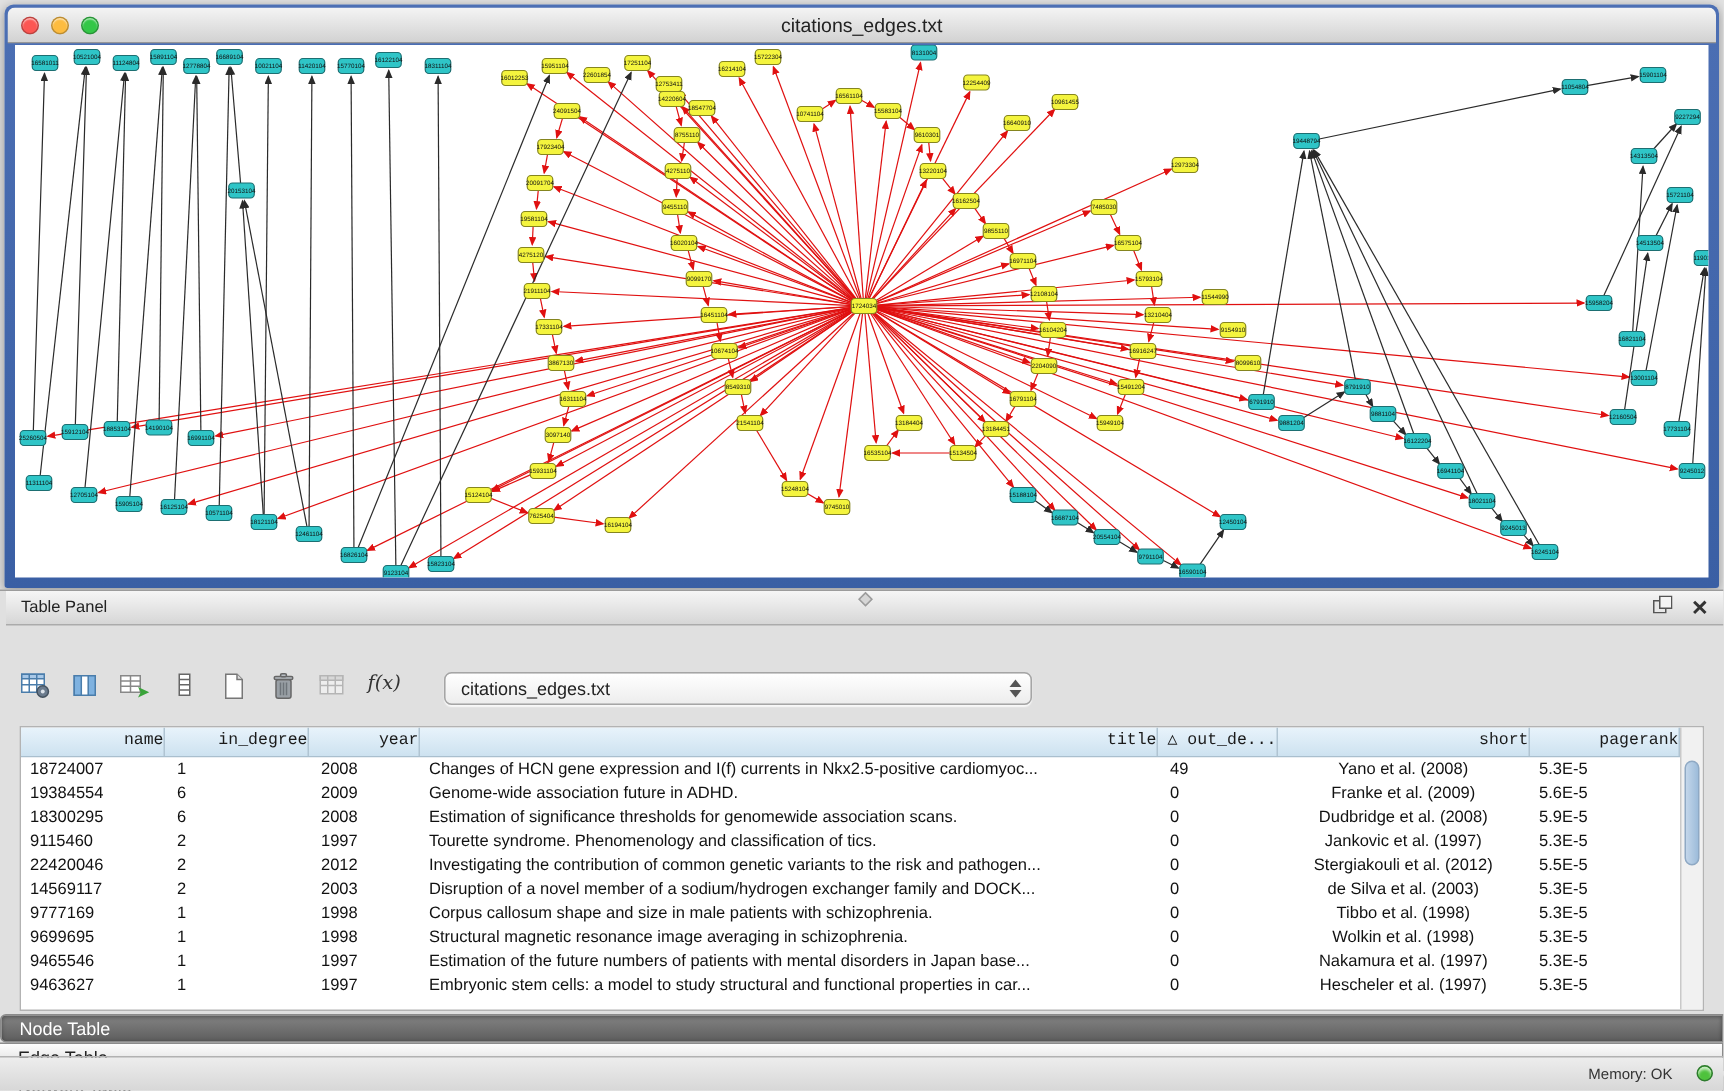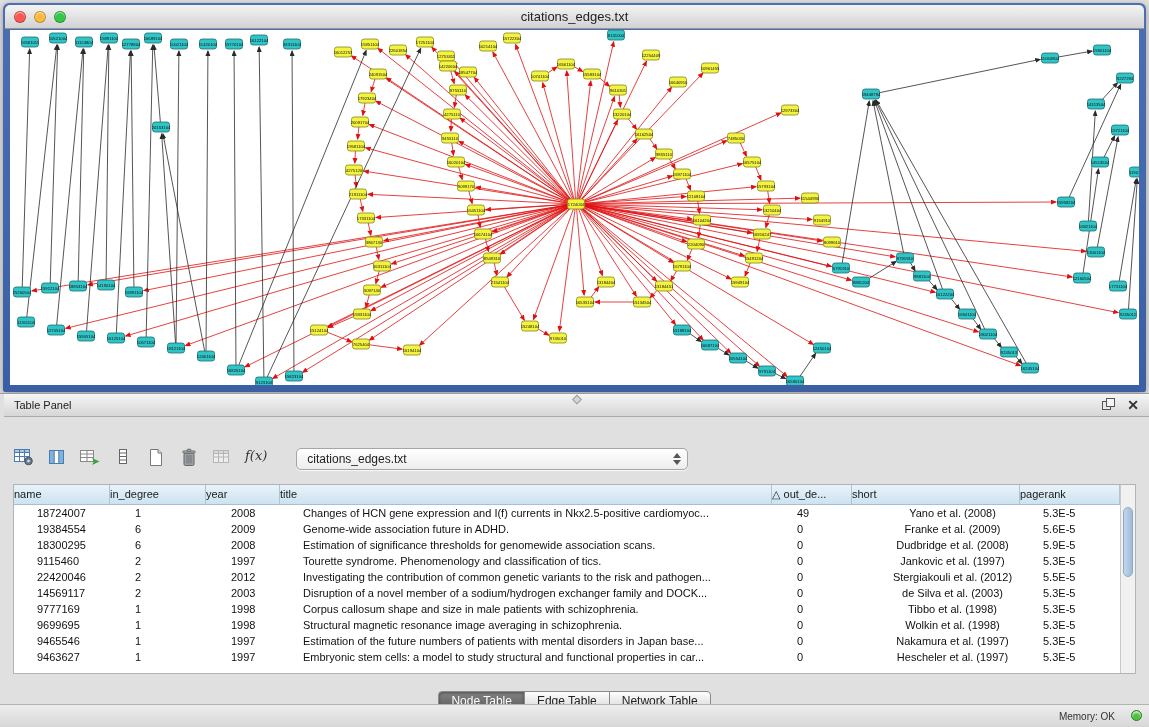--- a/index.html
+++ b/index.html
@@ -77,24 +77,24 @@
     position:absolute; left:13px; right:13px; top:90px; height:190px;
     background:#fff; border:1px solid #b3b3b3;
   }
   .table-scroll{ position:absolute; left:0; right:15px; top:0; bottom:0; overflow:hidden; }
   .header-row{
     display:flex; height:20px;
     background:linear-gradient(#e8f3fb,#cde2f0);
     border-bottom:1px solid #a9bfce;
   }
   .th{
-    font-size:11px; color:#1a1a1a; text-align:left; line-height:19px;
-    border-right:1px solid #b0c4d2; overflow:hidden; white-space:nowrap;
-  }
-  .tr{ display:flex; height:16px; background:#fff;padding-left:17px; }
+    font-size:11px; color:#1a1a1a; text-align:right; line-height:19px;
+    border-right:1px solid #b0c4d2; overflow:hidden; white-space:nowrap;font-family:Liberation Mono, monospace;
+  }
+  .tr{ display:flex; height:16px; background:#fff; }
   .td{
     font-size:11px; color:#111; line-height:16px; padding-left:6px;
     border-right:1px solid transparent;
     overflow:hidden; white-space:nowrap; text-overflow:ellipsis;
   }
   .c0{ width:96px; } .c1{ width:96px; } .c2{ width:74px; }
   .c3{ width:492px; } .c4{ width:80px; } .c5{ width:168px; } .c6{ flex:1; }
   .td.c1,.td.c2,.td.c4{ padding-left:8px; }
   .td.c5{ text-align:center; padding-left:0; }
   .vscrollbar{
@@ -102,22 +102,22 @@
     background:#f1f1f1; border-left:1px solid #c9c9c9;
   }
   .vthumb{
     position:absolute; left:2px; right:2px; top:22px; height:70px;
     border-radius:5px; background:linear-gradient(90deg,#c3d6ea,#9dbcda);
     border:1px solid #8fa9c4;
   }
 
   
   .table-tabs{
-    position:absolute; left:0; right:0; top:297px; height:20px;
-    display:flex; justify-content:center;
+    position:absolute; left:0; right:0; top:282px; height:20px;
+    display:flex; justify-content:flex-start;flex-direction:column;
   }
   .tab{
     font-size:12px; color:#222; padding:0 12px; height:19px; line-height:18px;
     background:linear-gradient(#fdfdfd,#dadada);
     border:1px solid #8b8b8b; margin-left:-1px;
   }
   .tab:first-child{ border-radius:4px 0 0 4px; margin-left:0; }
   .tab:last-child{ border-radius:0 4px 4px 0;padding-left:12px; }
   .tab.sel{
     background:linear-gradient(#838383,#5e5e5e); color:#fff;

